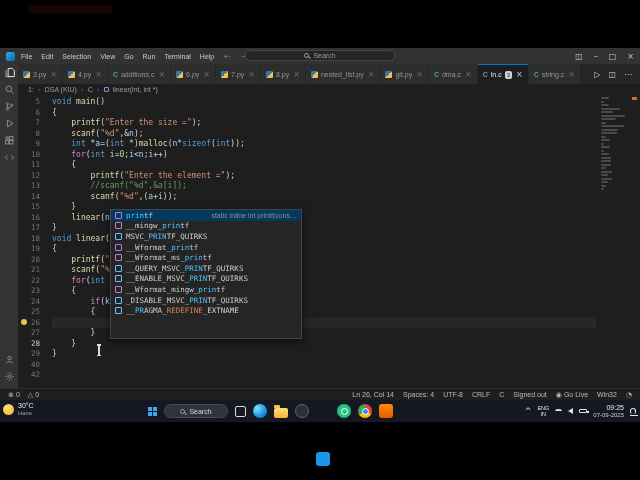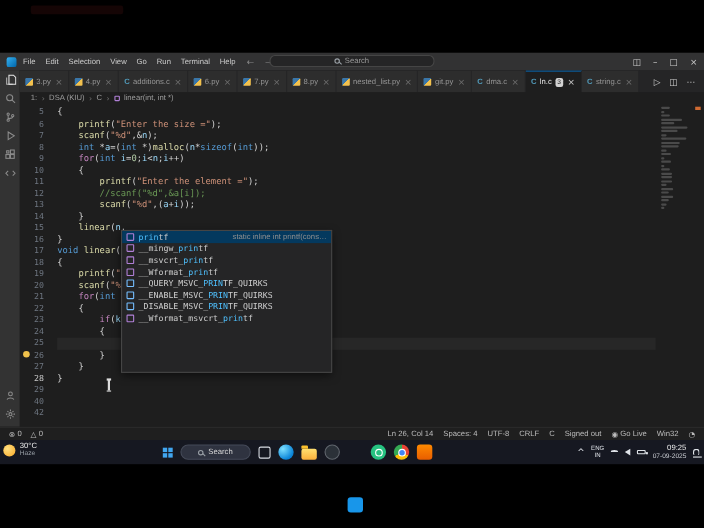--- a/index.html
+++ b/index.html
@@ -321,20 +321,21 @@
           <div class="ln">24</div>
           <div class="ln">25</div>
           <div class="ln">26</div>
           <div class="ln">27</div>
           <div class="ln cur">28</div>
           <div class="ln">29</div>
           <div class="ln">40</div>
           <div class="ln">42</div>
         </div>
       <div class="code" id="code">
+          <div class="crow"><span class="tk-k">void</span><span class="tk-t"> </span><span class="tk-f">main</span><span class="tk-t">()</span></div>
           <div class="crow"><span class="tk-t">{</span></div>
           <div class="crow"><span class="tk-t">    </span><span class="tk-f">printf</span><span class="tk-t">(</span><span class="tk-s">"Enter the size ="</span><span class="tk-t">);</span></div>
           <div class="crow"><span class="tk-t">    </span><span class="tk-f">scanf</span><span class="tk-t">(</span><span class="tk-s">"%d"</span><span class="tk-t">,&amp;</span><span class="tk-v">n</span><span class="tk-t">);</span></div>
           <div class="crow"><span class="tk-t">    </span><span class="tk-k">int</span><span class="tk-t"> *</span><span class="tk-v">a</span><span class="tk-t">=(</span><span class="tk-k">int</span><span class="tk-t"> *)</span><span class="tk-f">malloc</span><span class="tk-t">(</span><span class="tk-v">n</span><span class="tk-t">*</span><span class="tk-k">sizeof</span><span class="tk-t">(</span><span class="tk-k">int</span><span class="tk-t">));</span></div>
           <div class="crow"><span class="tk-t">    </span><span class="tk-c">for</span><span class="tk-t">(</span><span class="tk-k">int</span><span class="tk-t"> </span><span class="tk-v">i</span><span class="tk-t">=</span><span class="tk-d">0</span><span class="tk-t">;</span><span class="tk-v">i</span><span class="tk-t">&lt;</span><span class="tk-v">n</span><span class="tk-t">;</span><span class="tk-v">i</span><span class="tk-t">++)</span></div>
           <div class="crow"><span class="tk-t">    {</span></div>
           <div class="crow"><span class="tk-t">        </span><span class="tk-f">printf</span><span class="tk-t">(</span><span class="tk-s">"Enter the element ="</span><span class="tk-t">);</span></div>
           <div class="crow"><span class="tk-t">        </span><span class="tk-m">//scanf("%d",&amp;a[i]);</span></div>
           <div class="crow"><span class="tk-t">        </span><span class="tk-f">scanf</span><span class="tk-t">(</span><span class="tk-s">"%d"</span><span class="tk-t">,(</span><span class="tk-v">a</span><span class="tk-t">+</span><span class="tk-v">i</span><span class="tk-t">));</span></div>
           <div class="crow"><span class="tk-t">    }</span></div>
@@ -390,42 +391,50 @@
           <div class="s-item sel">
             <span class="s-icon "></span>
             <span class="s-label"><span class="seg-hl">prin</span><span>tf</span></span>
             <span class="s-detail">static inline int printf(cons…</span>
           </div>
           <div class="s-item">
             <span class="s-icon "></span>
             <span class="s-label"><span>__mingw_</span><span class="seg-hl">prin</span><span>tf</span></span>
           </div>
           <div class="s-item">
-            <span class="s-icon "></span>
-            <span class="s-label"><span>__msvcrt_</span><span class="seg-hl">prin</span><span>tf</span></span>
+            <span class="s-icon const"></span>
+            <span class="s-label"><span>MSVC_</span><span class="seg-hl">PRIN</span><span>TF_QUIRKS</span></span>
           </div>
           <div class="s-item">
             <span class="s-icon "></span>
             <span class="s-label"><span>__Wformat_</span><span class="seg-hl">prin</span><span>tf</span></span>
           </div>
           <div class="s-item">
+            <span class="s-icon "></span>
+            <span class="s-label"><span>__Wformat_ms_</span><span class="seg-hl">prin</span><span>tf</span></span>
+          </div>
+          <div class="s-item">
             <span class="s-icon const"></span>
             <span class="s-label"><span>__QUERY_MSVC_</span><span class="seg-hl">PRIN</span><span>TF_QUIRKS</span></span>
           </div>
           <div class="s-item">
             <span class="s-icon const"></span>
             <span class="s-label"><span>__ENABLE_MSVC_</span><span class="seg-hl">PRIN</span><span>TF_QUIRKS</span></span>
           </div>
           <div class="s-item">
+            <span class="s-icon "></span>
+            <span class="s-label"><span>__Wformat_mingw_</span><span class="seg-hl">prin</span><span>tf</span></span>
+          </div>
+          <div class="s-item">
             <span class="s-icon const"></span>
             <span class="s-label"><span>_DISABLE_MSVC_</span><span class="seg-hl">PRIN</span><span>TF_QUIRKS</span></span>
           </div>
           <div class="s-item">
-            <span class="s-icon "></span>
-            <span class="s-label"><span>__Wformat_msvcrt_</span><span class="seg-hl">prin</span><span>tf</span></span>
+            <span class="s-icon const"></span>
+            <span class="s-label"><span>__</span><span class="seg-hl">PR</span><span>AGMA_</span><span class="seg-ho">REDEFINE</span><span>_EXTNAME</span></span>
           </div>
         </div>
       <div class="ibeam"></div>
     </div>
 
     <div class="statusbar">
       <div class="sb-left" id="sb-left">
           <span class="sb-item">
             <span class="sb-icon glyph">⊗</span>
             <span>0</span>

